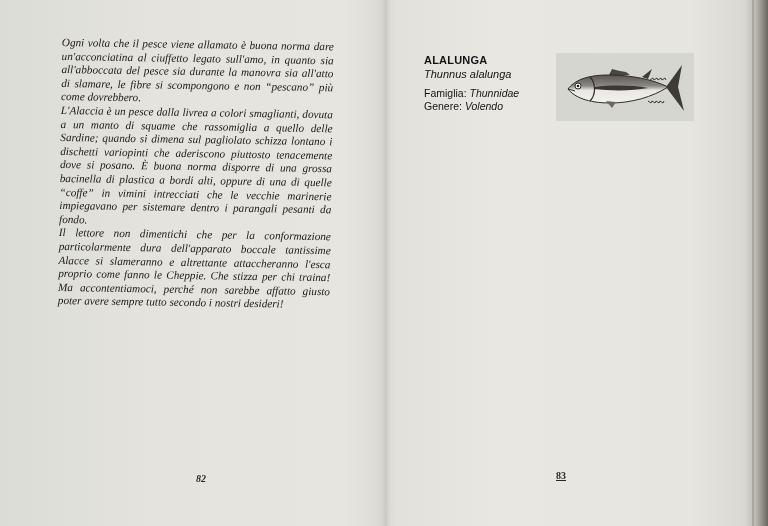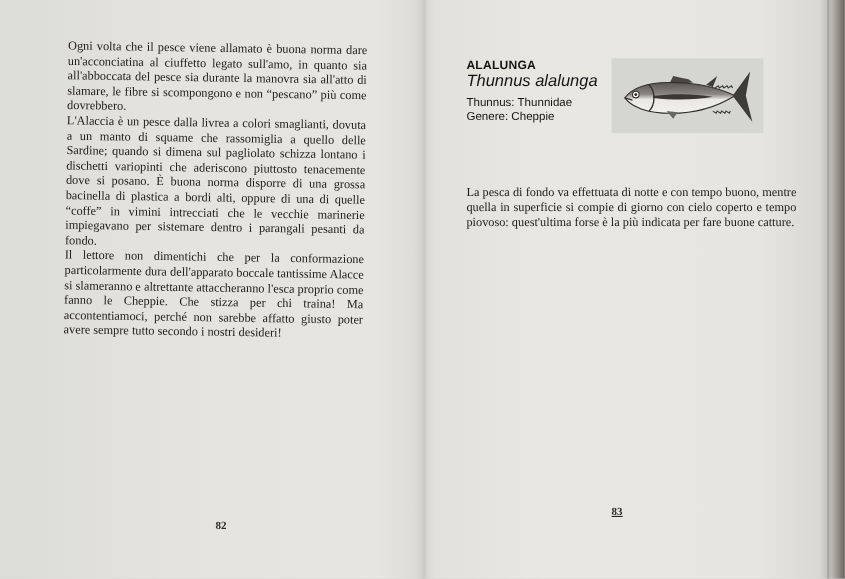--- a/index.html
+++ b/index.html
@@ -26,21 +26,21 @@
       position: absolute;
       left: 752px; top: 0;
       width: 2px; height: 526px;
       background: #a9a59f;
     }
     .page {
       position: absolute;
       top: 0;
       height: 526px;
     }
-    .page-left { left: 0; width: 384px; }
+    .page-left { left: 0; width: 384px; font-style: italic; }
     .page-right { left: 384px; width: 384px; }
 
     .body-text {
       font-family: "Liberation Serif", "DejaVu Serif", serif;
       font-size: 11.2px;
       line-height: 13.6px;
       color: #1d1b18;
       text-align: justify;
       hyphens: manual;
     }
@@ -71,49 +71,49 @@
       color: #141414;
     }
     .species-name {
       font-weight: bold;
       font-size: 11px;
       line-height: 15px;
       letter-spacing: 0.2px;
     }
     .species-latin {
       font-style: italic;
-      font-size: 15px;
+      font-size: 11px;
       line-height: 12px;
     }
     .species-meta {
       margin-top: 7px;
       font-size: 10.5px;
       line-height: 12.5px;
     }
-    .species-meta .val { }
+    .species-meta .val { font-style: italic; }
 
     .fish-box {
       position: absolute;
       left: 172px;
       top: 53px;
       width: 138px;
       height: 68px;
       background: #d6d6d1;
     }
     .fish-box svg { display: block; }
 
     .page-number {
       position: absolute;
       font-family: "Liberation Serif", "DejaVu Serif", serif;
       font-size: 10px;
       font-weight: bold;
       color: #2a2723;
     }
     .pn-left { left: 196px; top: 473px; }
-    .pn-right { left: 172px; top: 460px; text-decoration: underline; }
+    .pn-right { left: 172px; top: 470px; text-decoration: underline; }
   </style>
 </head>
 <body>
 
 <div class="spread">
   <div class="gutter"></div>
   <div class="right-edge"></div>
 
   <div class="page page-left">
     <div class="body-text left-text">
@@ -123,26 +123,26 @@
     </div>
     <div class="page-number pn-left">82</div>
   </div>
 
   <div class="page page-right">
     <div class="species-head">
       <div class="species-name">ALALUNGA</div>
       <div class="species-latin">Thunnus alalunga</div>
       <div class="species-meta">
         <div>
-          <span>Thunnus:</span>
+          <span>Famiglia:</span>
           <span class="val">Thunnidae</span>
         </div>
         <div>
           <span>Genere:</span>
-          <span class="val">Cheppie</span>
+          <span class="val">Volendo</span>
         </div>
       </div>
     </div>
 
     <div class="fish-box">
       <svg width="138" height="68" viewBox="0 0 138 68">
         <defs>
           <linearGradient id="fishBody" x1="0" y1="0" x2="0" y2="1">
             <stop offset="0" stop-color="#5a5753"></stop>
             <stop offset="0.38" stop-color="#8a8782"></stop>
@@ -170,17 +170,16 @@
 
         <path d="M12 36 L19 38" stroke="#2e2c29" stroke-width="1"></path>
 
         <path d="M110 34 L126 12 L122 34 L128 58 Z" fill="#3e3b38"></path>
 
         <path d="M50 48 L56 55 L60 49 Z" fill="#6b6864"></path>
       </svg>
     </div>
 
     <div class="body-text right-text">
-      <p>La pesca di fondo va effettuata di notte e con tempo buono, mentre quella in superficie si compie di giorno con cielo coperto e tempo piovoso: quest'ultima forse è la più indicata per fare buone catture.</p>
     </div>
     <div class="page-number pn-right">83</div>
   </div>
 </div>
 
 </body></html>

